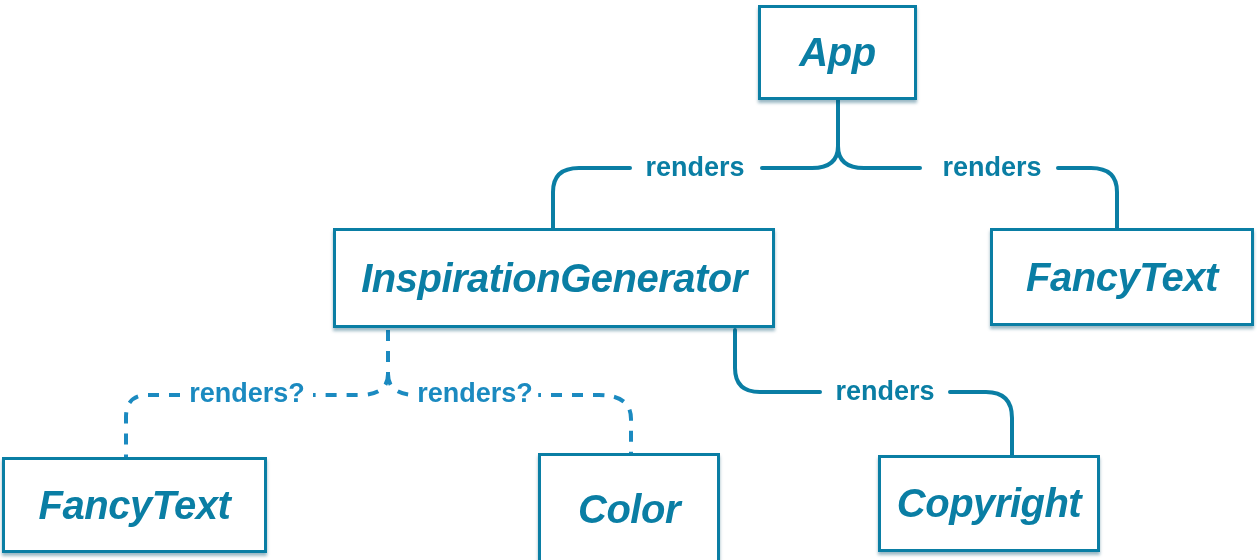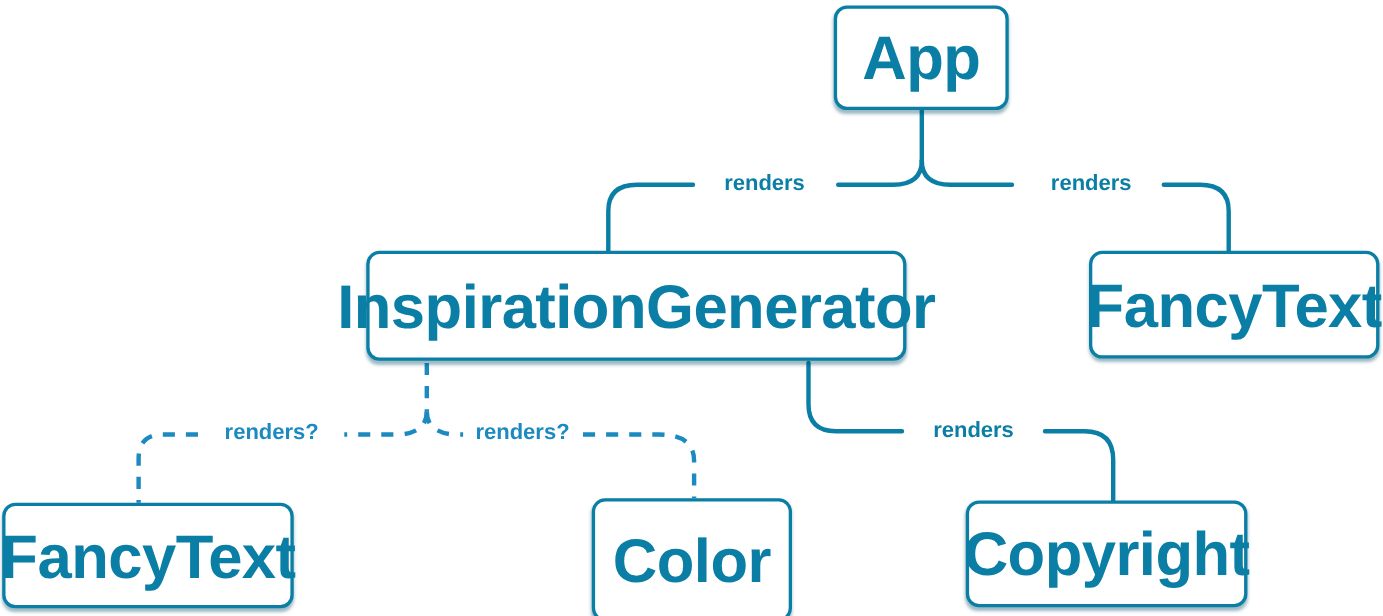--- a/index.html
+++ b/index.html
@@ -31,35 +31,36 @@
   svg.edges path.dashed {
     stroke: var(--dashed-blue, #1b8ac0);
     stroke-dasharray: 11 10;
     stroke-linecap: butt;
   }
   .node {
     position: absolute;
     box-sizing: border-box;
     background: var(--node-bg, #ffffff);
     border: 3px solid var(--solid-blue, #0a7ea4);
-    border-radius: 12px;
+    border-radius: 0;
     box-shadow: 0 3px 3px rgba(7, 81, 110, 0.40);
     display: flex;
     align-items: center;
     justify-content: center;
     color: var(--solid-blue, #0a7ea4);
-    font-size: 56px;
+    font-size: 40px;
     font-weight: 600;
     letter-spacing: -0.5px;
     white-space: nowrap;
+    font-style: italic;
   }
   .edge-label {
     position: absolute;
     transform: translate(-50%, -50%);
-    font-size: 20px;
+    font-size: 27px;
     font-weight: 700;
     background: #ffffff;
     padding: 0 5px;
     white-space: nowrap;
     line-height: 1;
   }
   .edge-label.solid-label { color: var(--solid-blue, #0a7ea4); }
   .edge-label.dashed-label { color: var(--dashed-blue, #1b8ac0); text-align: center; }
 </style>
 </head>
@@ -86,22 +87,22 @@
   </svg>
 
   <span class="edge-label solid-label" style="left:695px; top:167px;">renders</span>
   <span class="edge-label solid-label" style="left:992px; top:167px;">renders</span>
   <span class="edge-label solid-label" style="left:885px; top:391px;">renders</span>
   <span class="edge-label dashed-label" style="left:247px; top:393px;">renders?</span>
   <span class="edge-label dashed-label" style="left:475px; top:393px;">renders?</span>
 
   <div class="node" style="left:758px; top:5px; width:159px; height:95px;">App</div>
 
-  <div class="node" style="left:333px; top:228px; width:491px; height:100px;">InspirationGenerator</div>
+  <div class="node" style="left:333px; top:228px; width:442px; height:100px;">InspirationGenerator</div>
 
   <div class="node" style="left:990px; top:228px; width:264px; height:98px;">FancyText</div>
 
   <div class="node" style="left:2px; top:457px; width:265px; height:96px;">FancyText</div>
 
   <div class="node" style="left:538px; top:453px; width:182px; height:112px;">Color</div>
 
-  <div class="node" style="left:878px; top:455px; width:256px; height:97px;">Copyright</div>
+  <div class="node" style="left:878px; top:455px; width:222px; height:97px;">Copyright</div>
 </div>
 
 </body></html>

